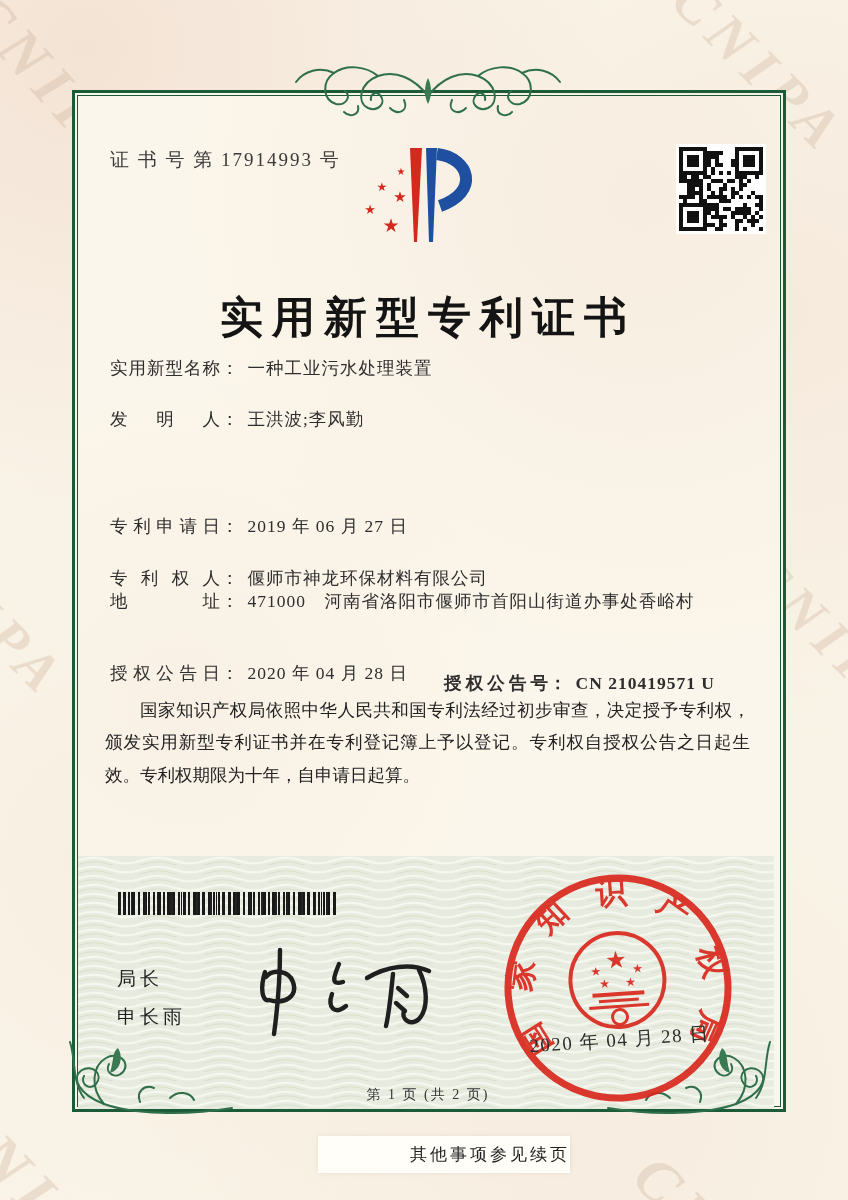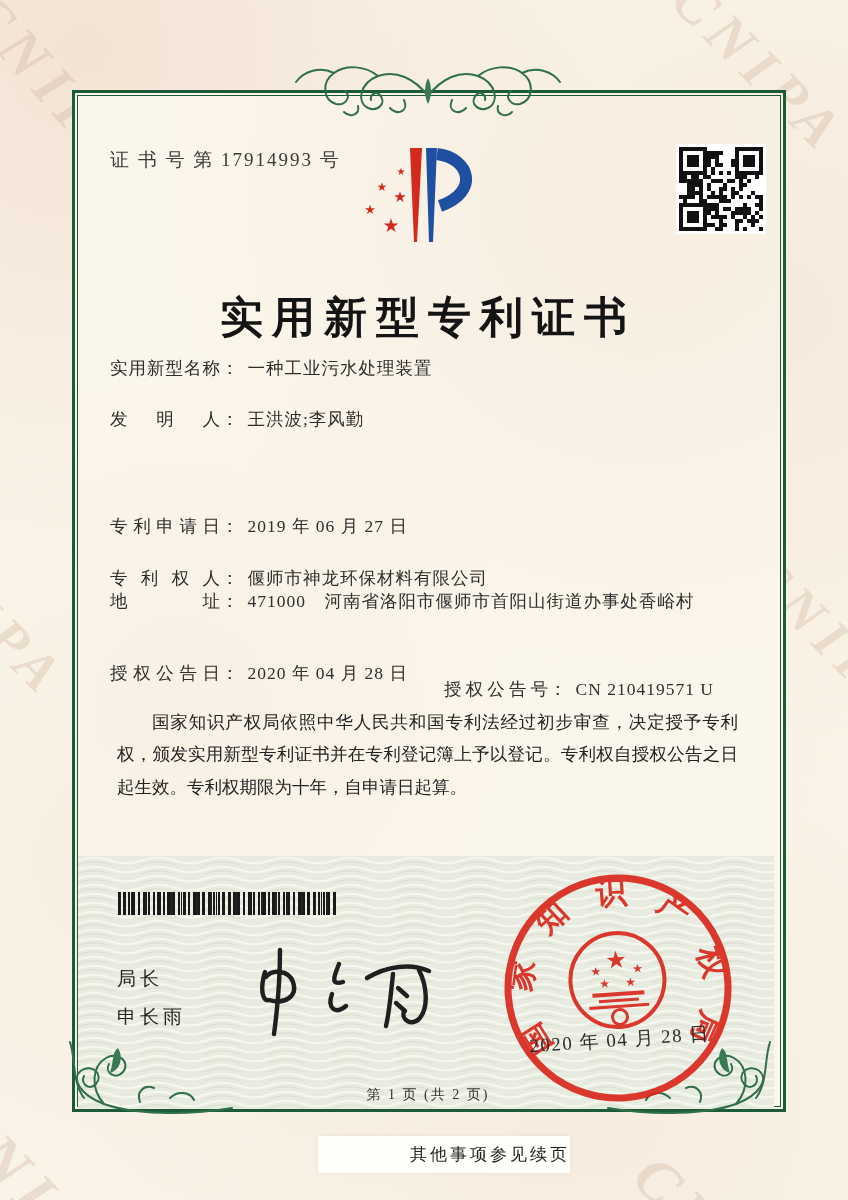--- a/index.html
+++ b/index.html
@@ -30,27 +30,27 @@
   .qr{position:absolute;left:676px;top:144px;width:90px;height:90px;background:#fff;padding:3px;box-sizing:border-box;}
   .logo{position:absolute;left:348px;top:140px;}
   .title{
     position:absolute;left:72px;width:712px;top:249px;text-align:center;
     font-size:43px;font-weight:bold;letter-spacing:9px;color:#141414;margin-top:40px;
   }
   .frow{position:absolute;left:110px;font-size:17.5px;white-space:nowrap;color:#2e2e2e;}
   .flabel{display:inline-block;width:110px;text-align:justify;text-align-last:justify;}
   .fcolon{margin-left:1px;margin-right:9px;}
   .fvalue{letter-spacing:1px;}
-  .grant2{position:absolute;left:334px;top:16px;}
+  .grant2{position:absolute;left:334px;top:10px;font-weight:bold;}
   .grant2 .flabel{width:104px;}
   .bodytext{
     position:absolute;left:105px;top:694px;width:645px;
     font-size:17.5px;line-height:1.85;text-align:justify;color:#222;
   }
-  .bodytext p{margin:12px;text-indent:2em;}
+  .bodytext p{margin:0;text-indent:2em;}
   .barcode{
     position:absolute;left:118px;top:892px;width:218px;height:23px;
     background:
       repeating-linear-gradient(90deg,#191919 0 2px,transparent 2px 5px),
       repeating-linear-gradient(90deg,#191919 0 1px,transparent 1px 7px),
       repeating-linear-gradient(90deg,#222 0 3px,transparent 3px 13px);
   }
   .director-title{position:absolute;left:117px;top:966px;font-size:19px;letter-spacing:4px;color:#1e1e1e;}
   .director-name{position:absolute;left:117px;top:1004px;font-size:19px;letter-spacing:4px;color:#1e1e1e;}
   .signature{position:absolute;left:235px;top:942px;}

